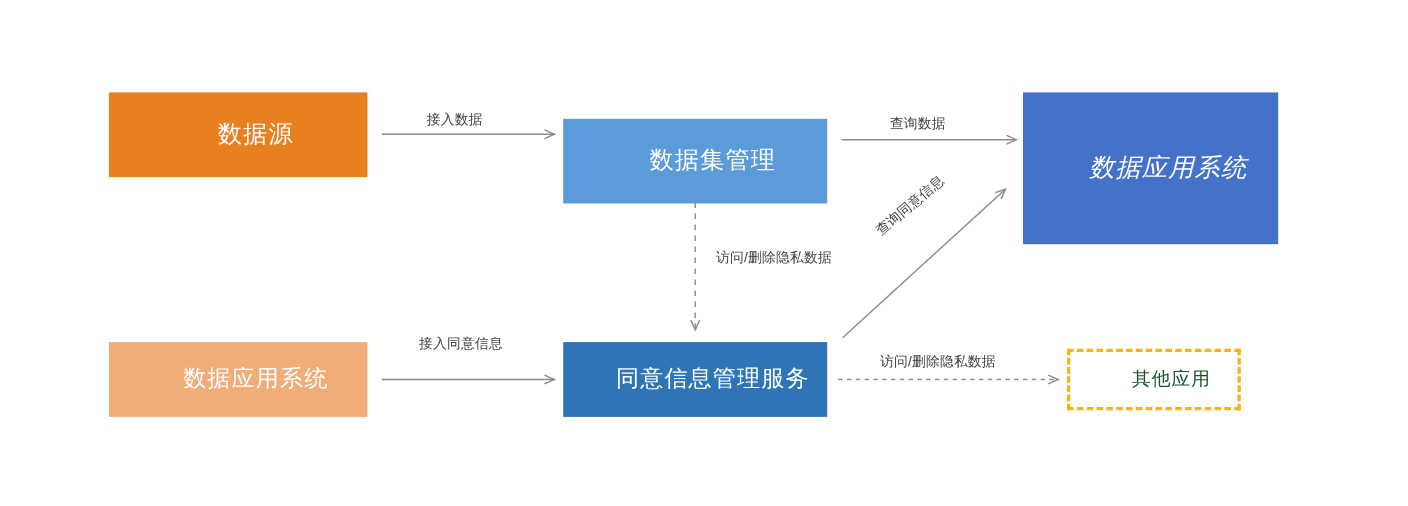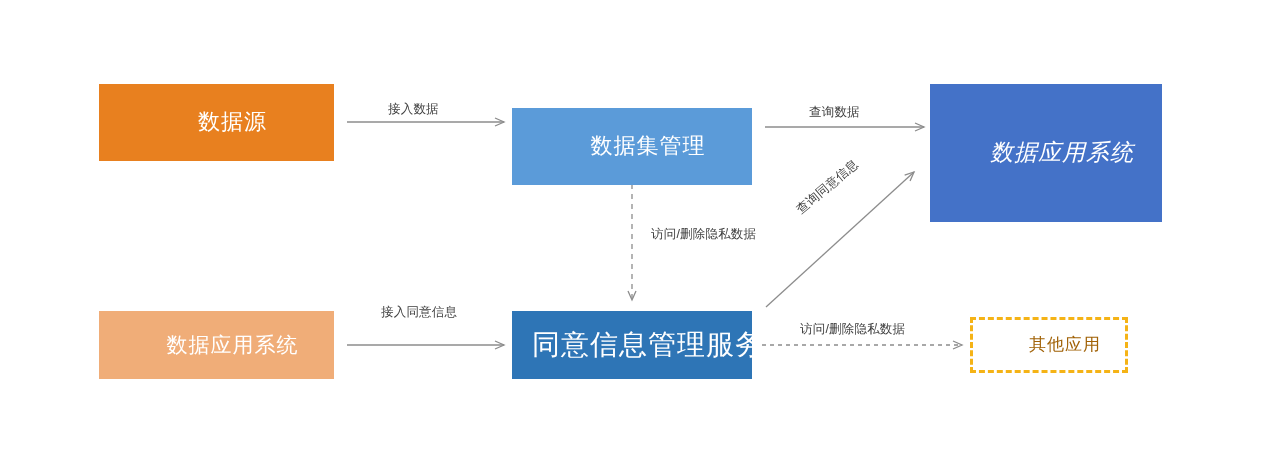--- a/index.html
+++ b/index.html
@@ -81,32 +81,32 @@
     letter-spacing: 1px;
   }
 
   .node-consentservice {
     left: 512px; top: 311px;
     width: 240px; height: 68px;
     background: #2E75B6;
   }
   .node-consentservice .node-label {
     color: #ffffff;
-    font-size: 28px;
+    font-size: 21px;
     letter-spacing: 1px;
   }
 
   .node-otherapp {
     left: 970px; top: 317px;
     width: 158px; height: 56px;
     background: #ffffff;
     border: 3px dashed #F5B316;
   }
   .node-otherapp .node-label {
-    color: #a16207;
+    color: #14532d;
     font-size: 17px;
     letter-spacing: 1px;
   }
 
   
   .edge-label {
     position: absolute;
     color: #404040;
     font-size: 12.5px;
     white-space: nowrap;

